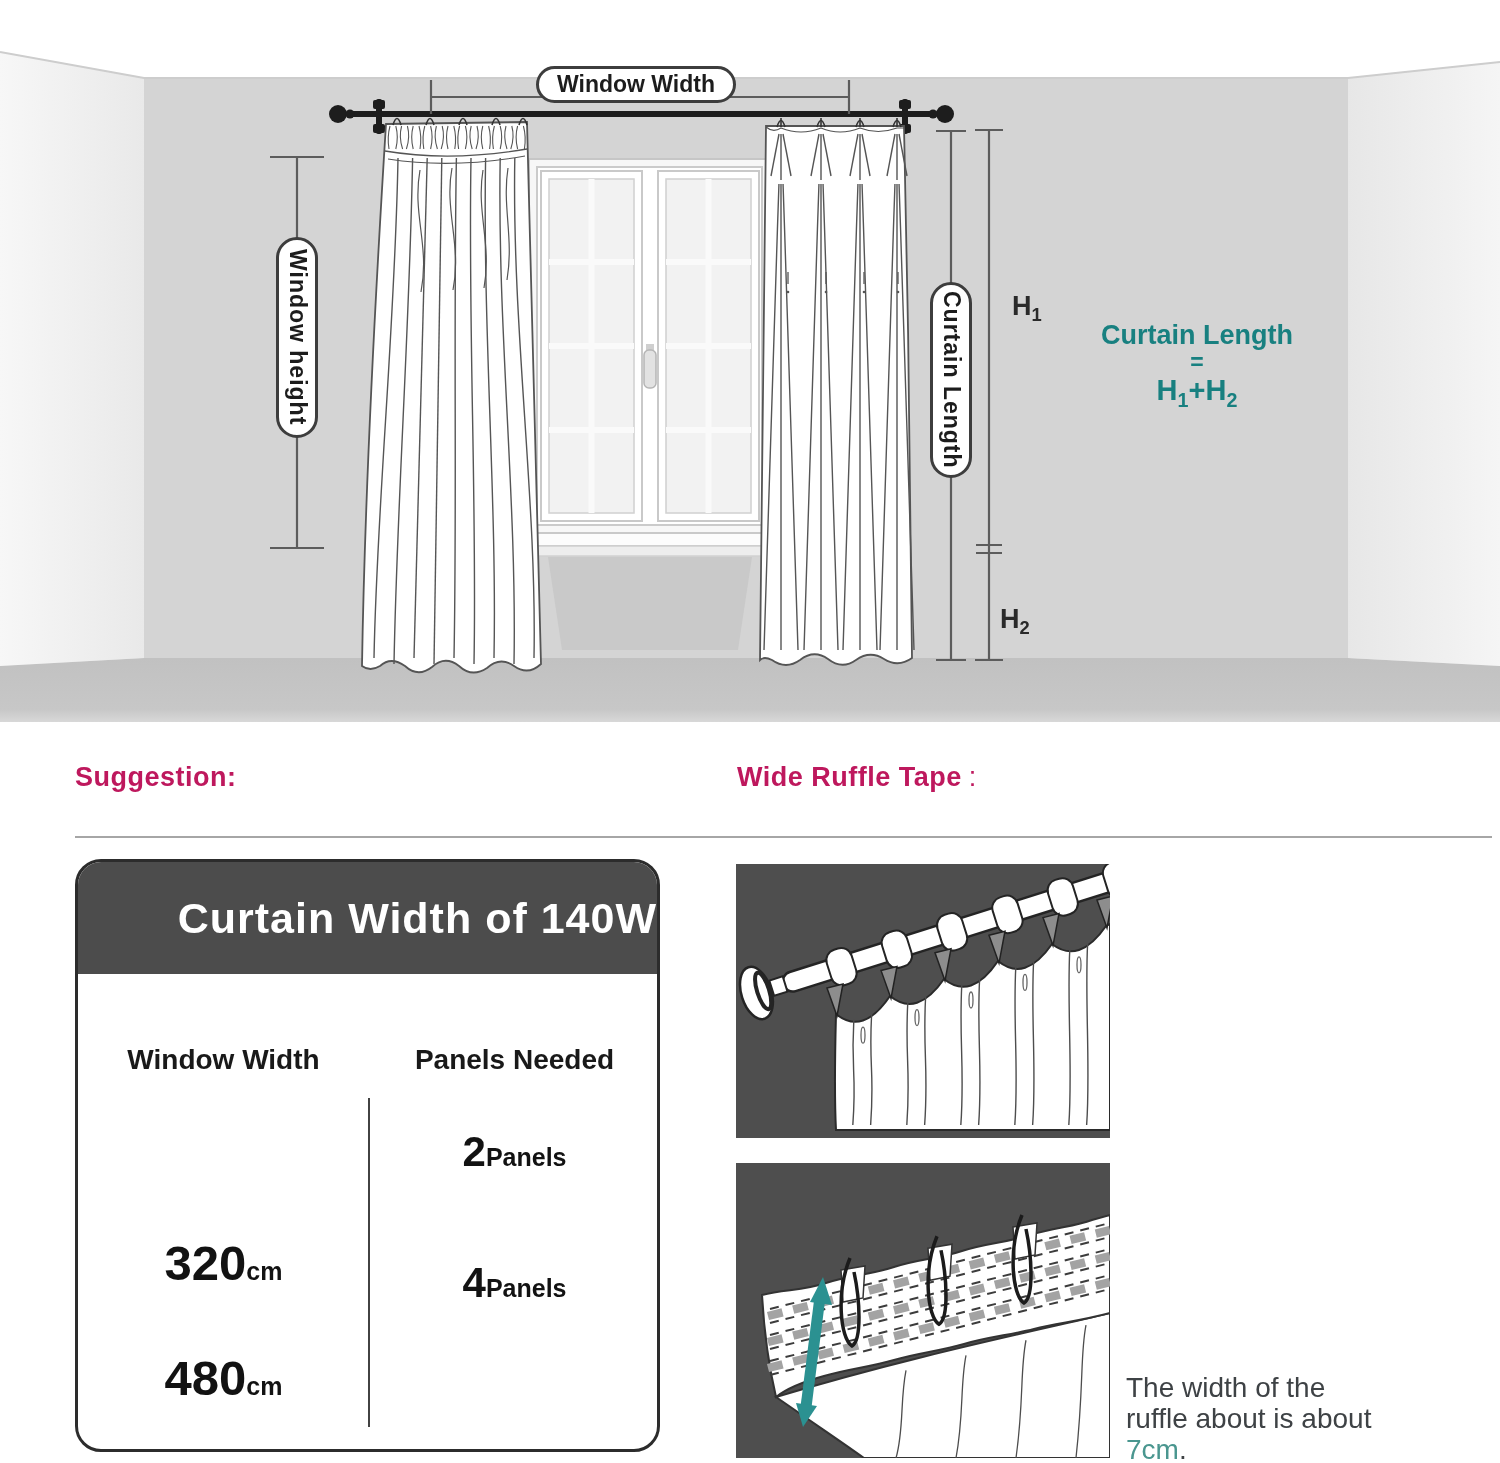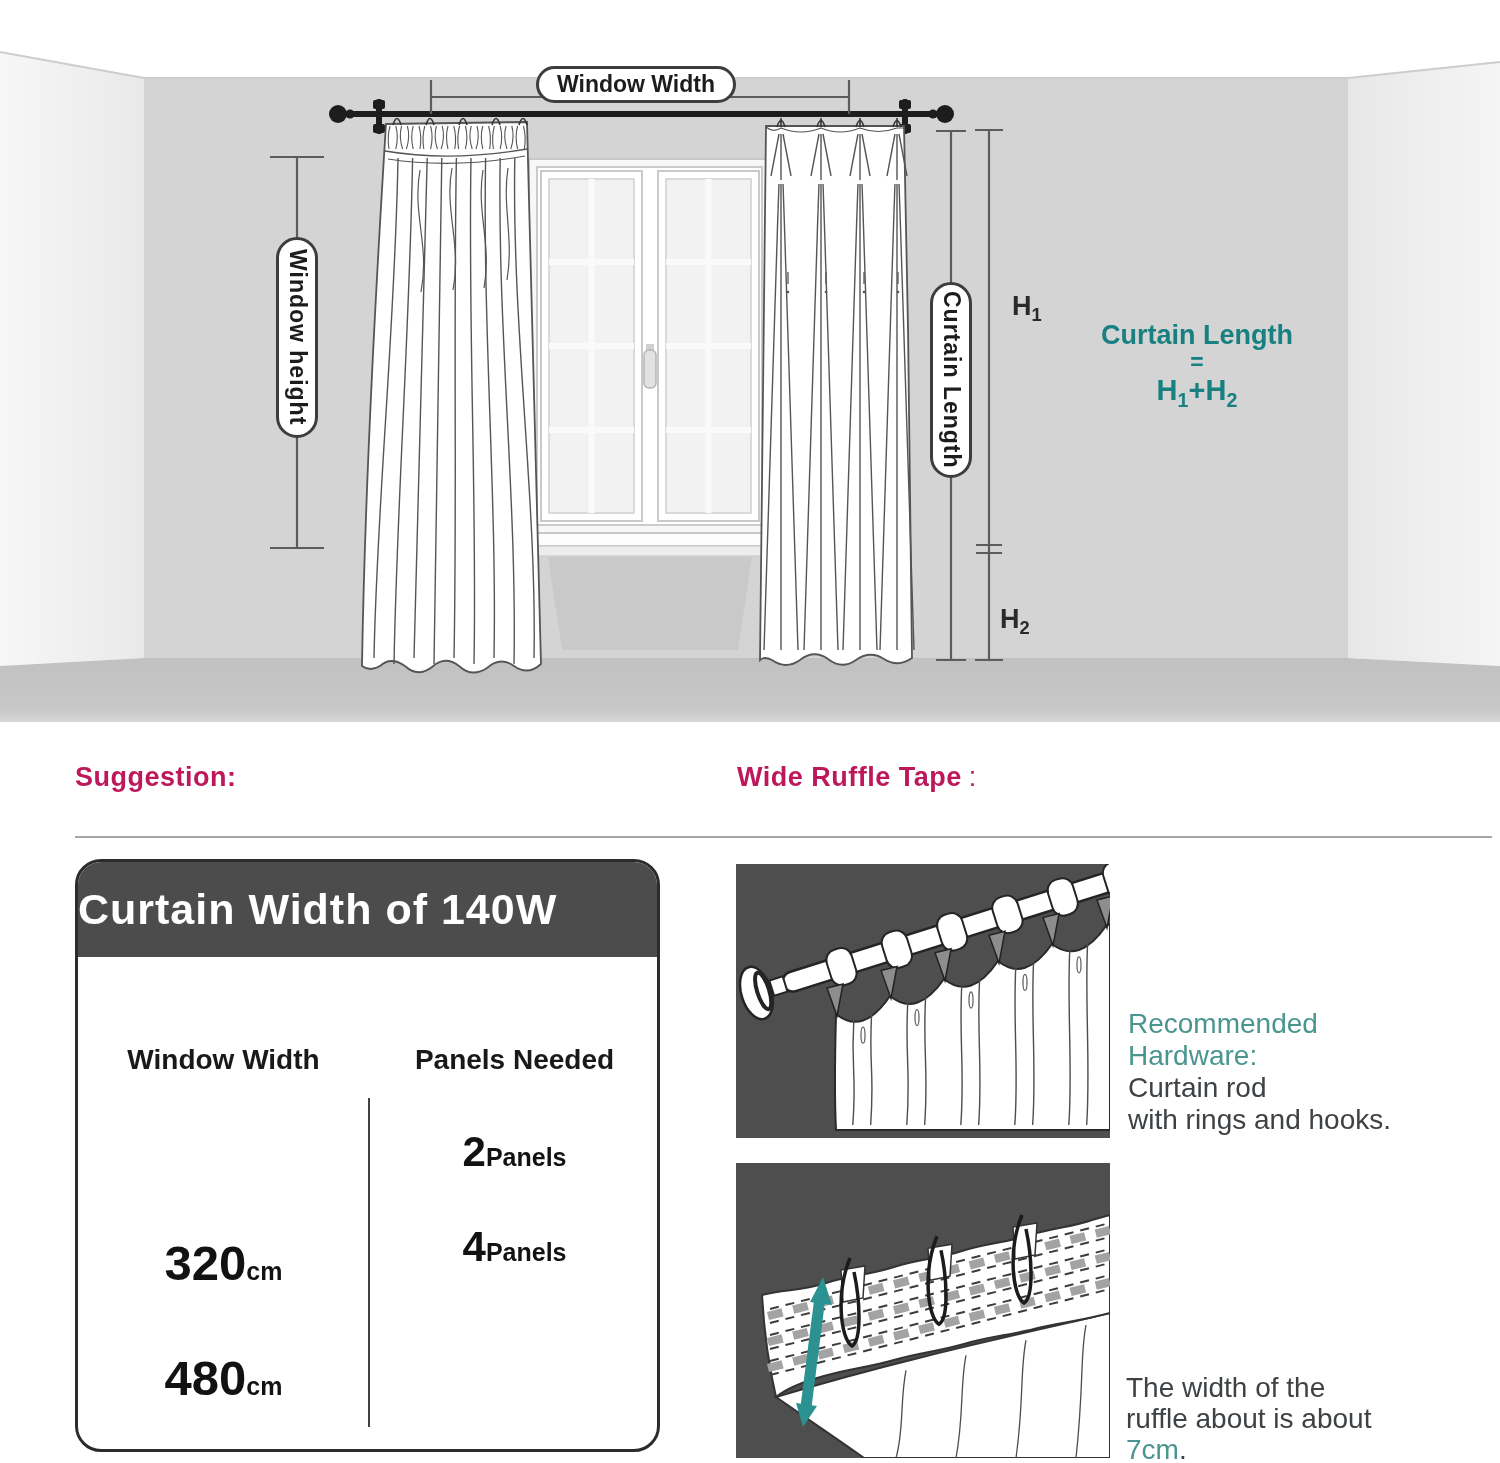--- a/index.html
+++ b/index.html
@@ -22,21 +22,21 @@
   .formula .f3{font-size:29px;line-height:31px;}
   .formula sub{font-size:68%;}
 
   
   .heading{position:absolute;font-size:27px;font-weight:800;color:#be185d;letter-spacing:.5px;}
   .heading .colon{font-weight:400;margin-left:7px;}
   .rule{position:absolute;left:75px;top:836px;width:1417px;height:2px;background:#a6a6a6;}
 
   .card{position:absolute;left:75px;top:859px;width:585px;height:593px;background:#fff;
         border:3.5px solid #2c2c2c;border-radius:26px;box-sizing:border-box;overflow:hidden;}
-  .card-header{height:95px;background:#4c4c4c;display:flex;align-items:center;justify-content:flex-start;}
+  .card-header{height:112px;background:#4c4c4c;display:flex;align-items:center;justify-content:flex-end;}
   .card-title{color:#fff;font-size:43px;font-weight:700;letter-spacing:1px;}
   .colhead{position:absolute;top:182px;width:291px;text-align:center;
            font-size:28px;font-weight:700;color:#191919;}
   .divider{position:absolute;left:290px;top:236px;width:2px;height:329px;background:#424242;}
   .cell{position:absolute;width:291px;text-align:center;color:#121212;white-space:nowrap;}
   .num-big{font-size:49px;font-weight:700;}
   .unit{font-size:25px;font-weight:700;}
   .num-mid{font-size:42px;font-weight:700;}
   .unit2{font-size:25px;font-weight:700;}
 
@@ -283,21 +283,21 @@
     <div class="colhead" style="left:291px;">Panels Needed</div>
     <div class="divider"></div>
 
     <div class="cell" style="left:291px;top:266px;">
       <span class="num-mid">2</span><span class="unit2">Panels</span>
     </div>
 
     <div class="cell" style="left:0;top:373px;">
       <span class="num-big">320</span><span class="unit">cm</span>
     </div>
-    <div class="cell" style="left:291px;top:361px;">
+    <div class="cell" style="left:291px;top:397px;">
       <span class="num-mid">4</span><span class="unit2">Panels</span>
     </div>
 
     <div class="cell" style="left:0;top:488px;">
       <span class="num-big">480</span><span class="unit">cm</span>
     </div>
   </div>
 
   <div class="heading" style="left:737px;top:762px;">
     <span>Wide Ruffle Tape</span><span class="colon">:</span>
@@ -346,26 +346,20 @@
           <polygon points="91,124 107,120 101,152" fill="#8d8d8d" stroke="#222" stroke-width="1.5"></polygon>
           <polygon points="145,106.4014 161,102.4014 155,134.4014" fill="#8d8d8d" stroke="#222" stroke-width="1.5"></polygon>
           <polygon points="199,88.80279999999999 215,84.80279999999999 209,116.80279999999999" fill="#8d8d8d" stroke="#222" stroke-width="1.5"></polygon>
           <polygon points="253,71.20419999999999 269,67.20419999999999 263,99.20419999999999" fill="#8d8d8d" stroke="#222" stroke-width="1.5"></polygon>
           <polygon points="307,53.605599999999995 323,49.605599999999995 317,81.6056" fill="#8d8d8d" stroke="#222" stroke-width="1.5"></polygon>
           <polygon points="361,36.00699999999999 377,32.00699999999999 371,64.00699999999999" fill="#8d8d8d" stroke="#222" stroke-width="1.5"></polygon>
         </g>
     </svg>
   </div>
 
-  <div class="note" style="left:1128px;top:1008px;">
-    <div class="teal">Recommended</div>
-    <div class="teal">Hardware:</div>
-    <div>Curtain rod</div>
-    <div>with rings and hooks.</div>
-  </div>
 
   <div class="illus" style="left:736px;top:1163px;width:374px;height:295px;">
     <svg width="374" height="295" viewBox="0 0 374 295">
       <rect width="374" height="295" fill="#4e4e4e"></rect>
 
       <path d="M40,234 C92,270 110,282 128,295 L374,295 L374,150 C300,168 180,192 40,234 Z" fill="#ffffff" stroke="#333" stroke-width="2"></path>
       <g id="i2-bodyfolds" stroke="#4d4d4d" stroke-width="1.3" fill="none">
           <path d="M170,207.37 C164,237.37 168,267.37 160,295" fill="none"></path>
           <path d="M230,192.31 C224,222.31 228,252.31 220,295" fill="none"></path>
           <path d="M290,177.25 C284,207.25 288,237.25 280,295" fill="none"></path>

